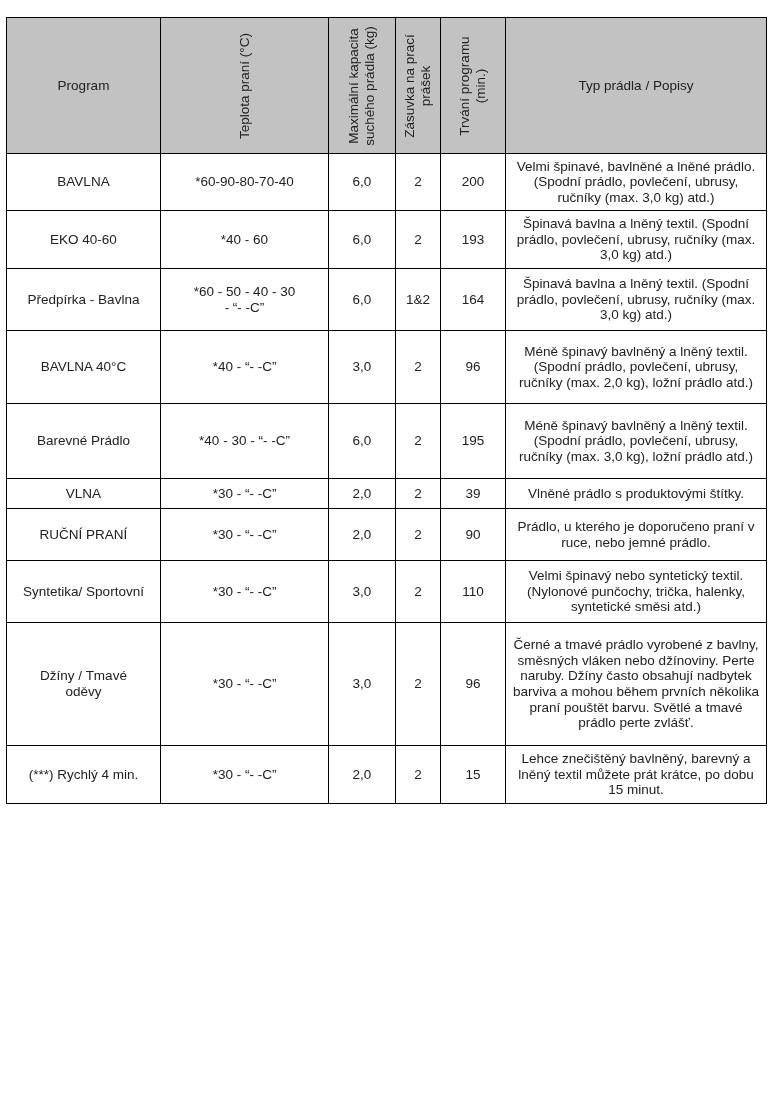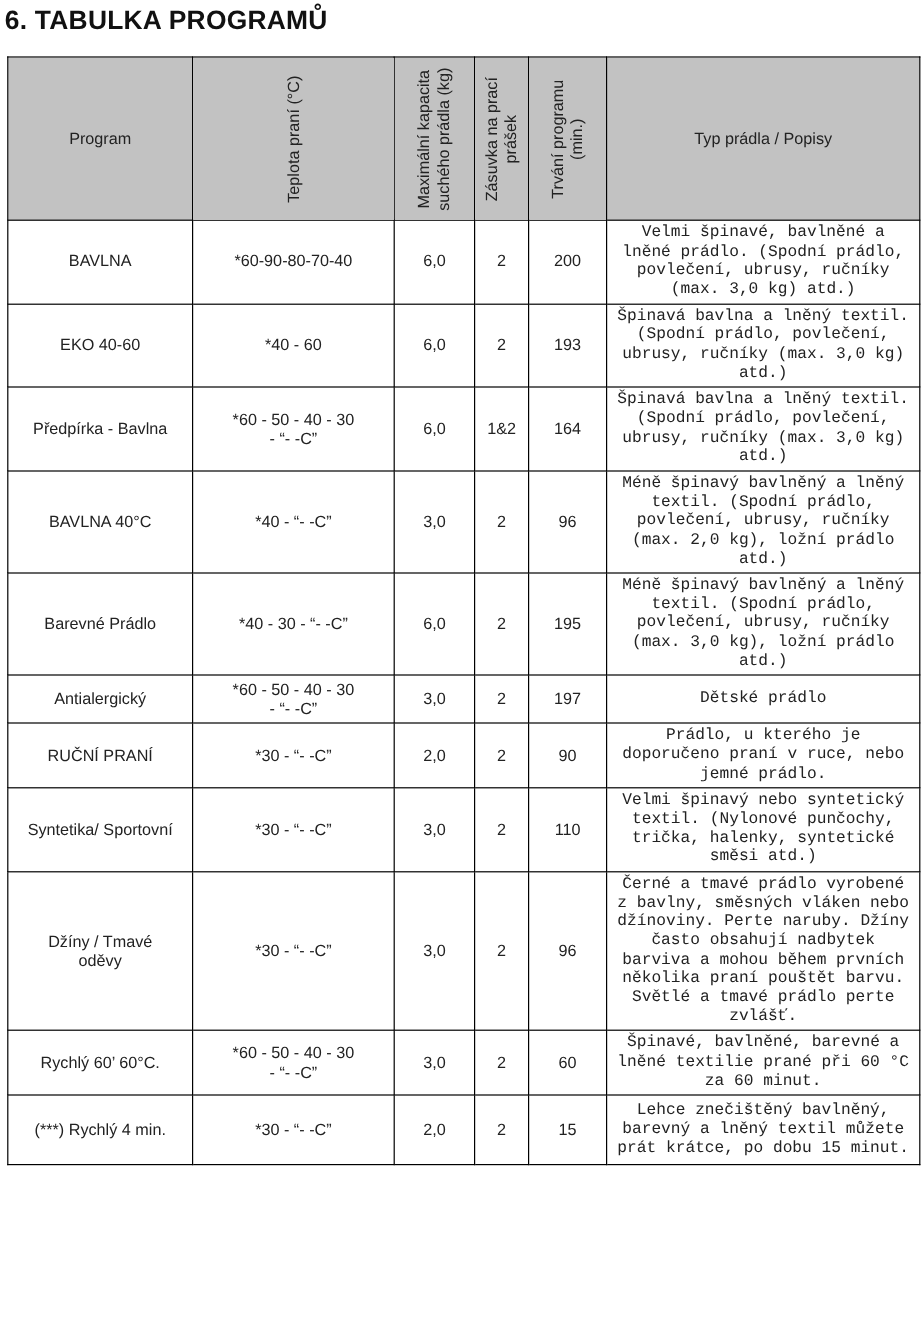--- a/index.html
+++ b/index.html
@@ -52,27 +52,26 @@
     position: absolute;
     top: 50%;
     left: 50%;
     transform: translate(-50%, -50%) rotate(-90deg);
     width: 164px;
     text-align: center;
     white-space: pre-line;
     line-height: 1.2;
   }
   td.c-prog, td.c-temp { white-space: pre-line; }
-  td.c-type { padding: 3px 8px; font-family: Liberation Mono, monospace; }
+  td.c-type { padding: 3px 8px; }
 </style>
 </head>
 <body>
 
 <div class="page">
-  <h1 class="page-title">6. TABULKA PROGRAMŮ</h1>
 
   <table class="programs">
     <colgroup>
       <col style="width:154px">
       <col style="width:168px">
       <col style="width:67px">
       <col style="width:45px">
       <col style="width:65px">
       <col style="width:261px">
     </colgroup>
@@ -140,28 +139,27 @@
         <td class="c-type">Méně špinavý bavlněný a lněný textil. (Spodní prádlo, povlečení, ubrusy, ručníky (max. 2,0 kg), ložní prádlo atd.)</td>
       </tr>
       <tr style="height:75px">
         <td class="c-prog">Barevné Prádlo</td>
         <td class="c-temp">*40 - 30 - “- -C”</td>
         <td>6,0</td>
         <td>2</td>
         <td>195</td>
         <td class="c-type">Méně špinavý bavlněný a lněný textil. (Spodní prádlo, povlečení, ubrusy, ručníky (max. 3,0 kg), ložní prádlo atd.)</td>
       </tr>
-      <tr style="height:40px">
-        <td class="c-prog">Antialergický</td>
-        <td class="c-temp">*60 - 50 - 40 - 30
-- “- -C”</td>
-        <td>3,0</td>
+      <tr style="height:30px">
+        <td class="c-prog">VLNA</td>
+        <td class="c-temp">*30 - “- -C”</td>
+        <td>2,0</td>
         <td>2</td>
-        <td>197</td>
-        <td class="c-type">Dětské prádlo</td>
+        <td>39</td>
+        <td class="c-type">Vlněné prádlo s produktovými štítky.</td>
       </tr>
       <tr style="height:52px">
         <td class="c-prog">RUČNÍ PRANÍ</td>
         <td class="c-temp">*30 - “- -C”</td>
         <td>2,0</td>
         <td>2</td>
         <td>90</td>
         <td class="c-type">Prádlo, u kterého je doporučeno praní v ruce, nebo jemné prádlo.</td>
       </tr>
       <tr style="height:62px">
@@ -174,29 +172,20 @@
       </tr>
       <tr style="height:123px">
         <td class="c-prog">Džíny / Tmavé
 oděvy</td>
         <td class="c-temp">*30 - “- -C”</td>
         <td>3,0</td>
         <td>2</td>
         <td>96</td>
         <td class="c-type">Černé a tmavé prádlo vyrobené z bavlny, směsných vláken nebo džínoviny. Perte naruby. Džíny často obsahují nadbytek barviva a mohou během prvních několika praní pouštět barvu. Světlé a tmavé prádlo perte zvlášť.</td>
       </tr>
-      <tr style="height:49px">
-        <td class="c-prog">Rychlý 60’ 60°C.</td>
-        <td class="c-temp">*60 - 50 - 40 - 30
-- “- -C”</td>
-        <td>3,0</td>
-        <td>2</td>
-        <td>60</td>
-        <td class="c-type">Špinavé, bavlněné, barevné a lněné textilie prané při 60 °C za 60 minut.</td>
-      </tr>
       <tr style="height:58px">
         <td class="c-prog">(***) Rychlý 4 min.</td>
         <td class="c-temp">*30 - “- -C”</td>
         <td>2,0</td>
         <td>2</td>
         <td>15</td>
         <td class="c-type">Lehce znečištěný bavlněný, barevný a lněný textil můžete prát krátce, po dobu 15 minut.</td>
       </tr>
     </tbody>
   </table>

